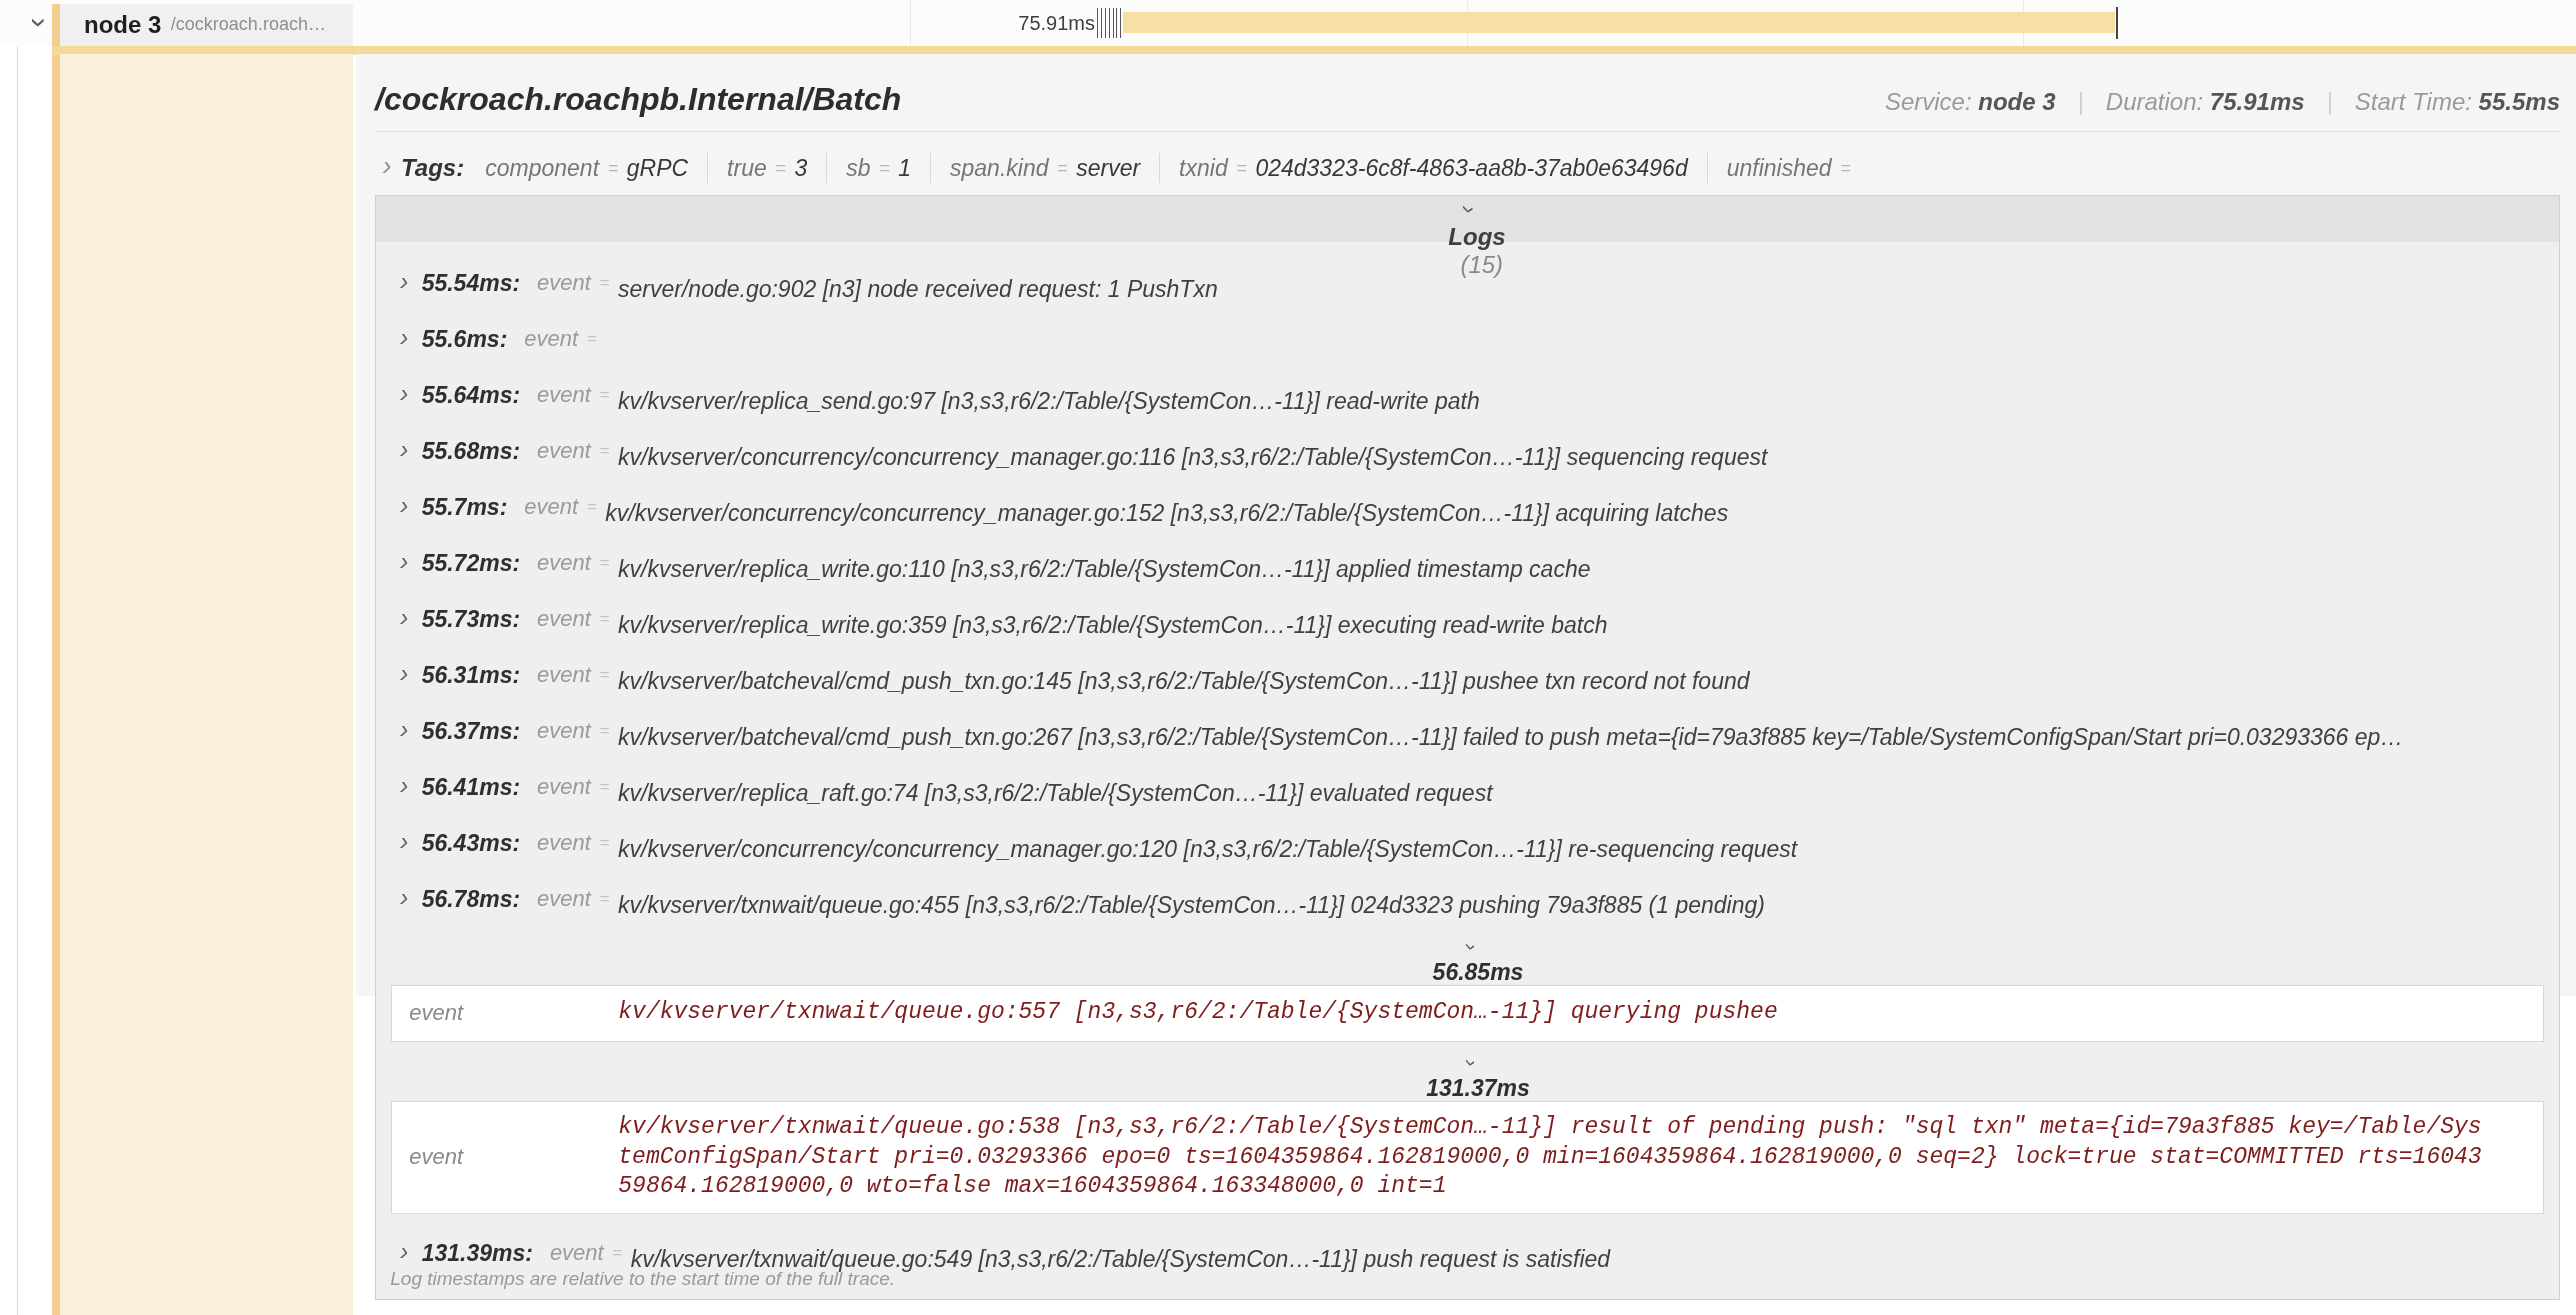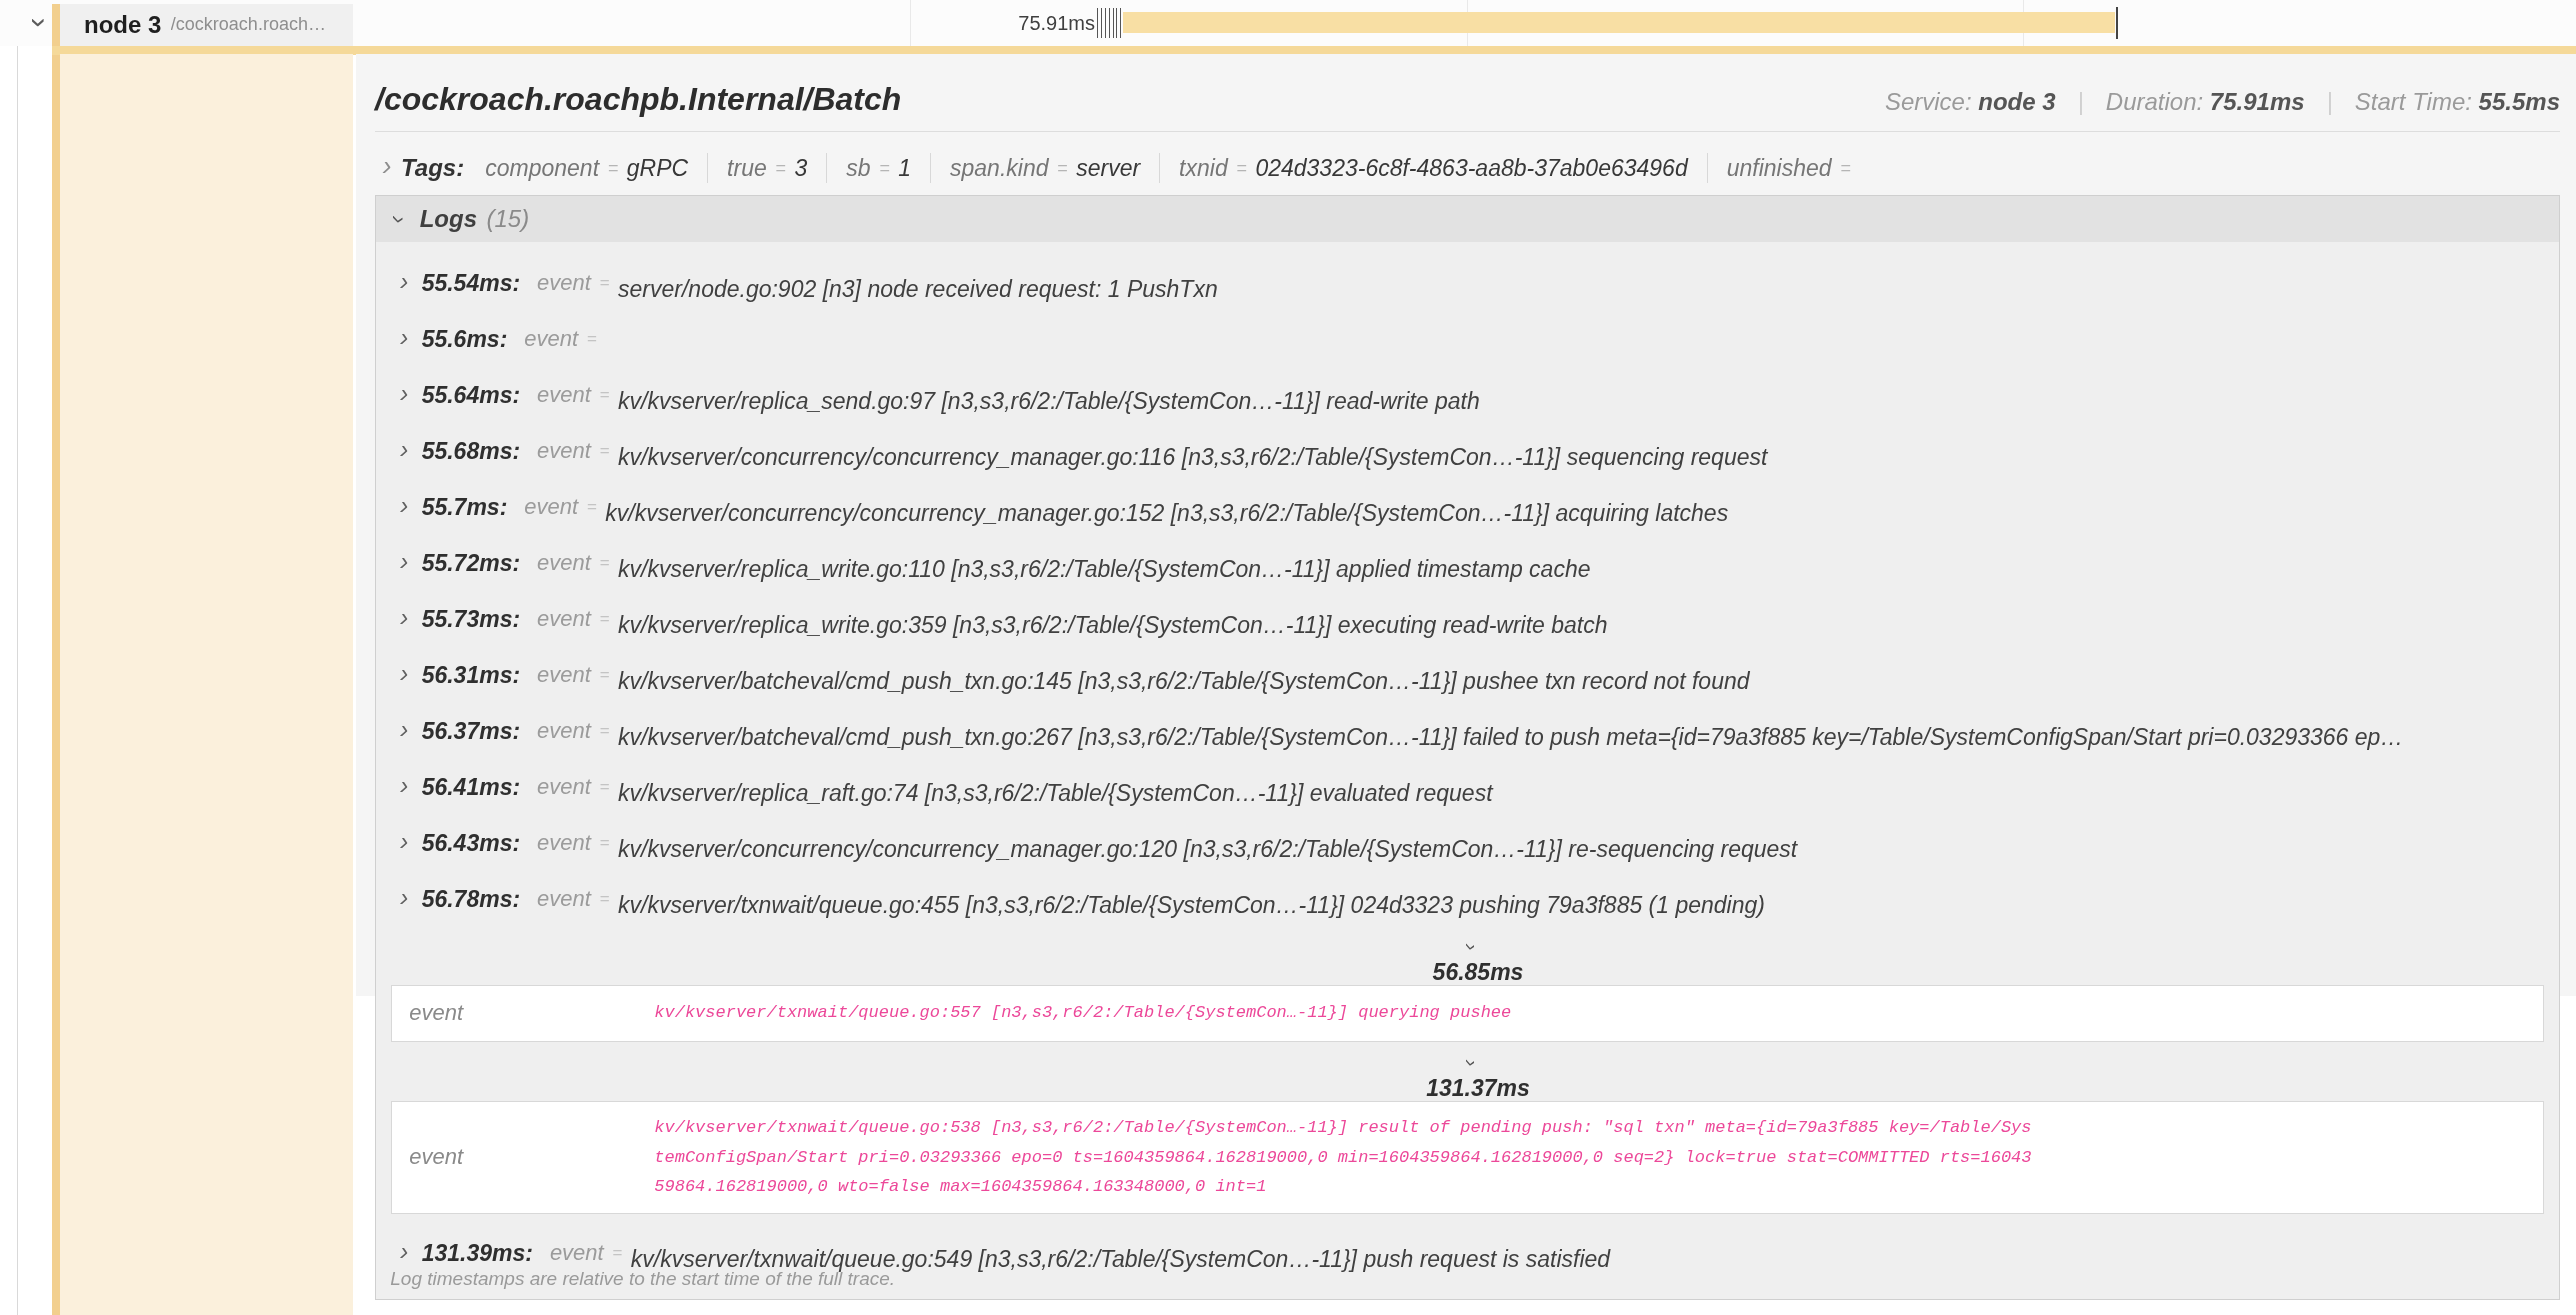--- a/index.html
+++ b/index.html
@@ -50,43 +50,43 @@
   #tags-label { font-size:24px; font-weight:bold; color:#333; margin-right:21px; }
   .tag-item { display:flex; align-items:center; font-size:23px; }
   .tag-item .k { color:#767676; }
   .tag-item .eq { color:#b5b5b5; font-size:18px; margin:0 8.6px; }
   .tag-item .v { color:#383838; }
   .tag-sep { width:1px; height:30.5px; background:#d8d8d8; margin:0 19px; }
   
   #logs-box { position:absolute; left:19px; top:141px; width:2185px; height:1105px;
     box-sizing:border-box; border:1px solid #cfcfcf; background:#efefef; overflow:hidden; }
   #logs-header { height:46px; background:#e2e2e2; display:flex; align-items:center;
-    padding-left:19px; cursor:pointer; }
+    padding-left:19px; cursor:pointer;flex-direction:column; }
   #logs-header .chev { font-size:23px; color:#555; margin-right:17px; }
   #logs-header .t { font-size:24px; font-weight:bold; color:#3f3f3f; }
   #logs-header .c { font-size:24px; color:#8a8a8a; margin-left:9.5px; }
   #log-rows { padding-top:13.3px; }
   .log-row { height:56px; display:flex; align-items:center; padding-left:24px;
     white-space:nowrap; overflow:hidden; cursor:pointer; }
   .log-row .chev { font-size:25px; margin-right:13.3px; margin-top:-3.8px; color:#616161; }
   .log-time { font-size:23px; font-weight:bold; color:#2f2f2f; margin-right:17px; }
   .log-field { font-size:22px; color:#9b9b9b; }
   .eq-sign { font-size:17px; color:#c4c4c4; margin:0 8.6px; }
   .log-value { font-size:23px; color:#404040;margin-top:12px; }
   .log-subheader { height:46px; display:flex; align-items:center; padding-left:21px; cursor:pointer;flex-direction:column; }
   .log-subheader .chev { font-size:21px; color:#555; margin-right:13.3px; }
   .log-subheader .log-time { margin-right:0; }
   .kv-box { margin:3.8px 15.3px 9.5px 15.3px; background:#ffffff; border:1px solid #d8d8d8;
     display:flex; align-items:center; }
   .kv-box.single { height:55px; }
   .kv-box.multi { height:111px; }
   .kv-key { flex:0 0 226px; padding-left:17px; box-sizing:border-box;
     font-size:22px; color:#8a8a8a; }
-  .kv-value { font-family:"Liberation Mono", monospace; font-size:17px; line-height:29.6px;
-    color:#ec4899; white-space:pre; overflow:hidden;margin-left:36px; }
+  .kv-value { font-family:"Liberation Mono", monospace; font-size:23px; line-height:29.6px;
+    color:#7f1d1d; white-space:pre; overflow:hidden; }
   .mt8 { margin-top:7.6px; }
   .mt12 { margin-top:11.4px; }
   #logs-footnote { position:absolute; left:14.3px; bottom:9.5px; font-size:19px; color:#9a9a9a; }
 </style>
 </head>
 <body>
 
 <div id="page">
 
   <div id="topbar">

